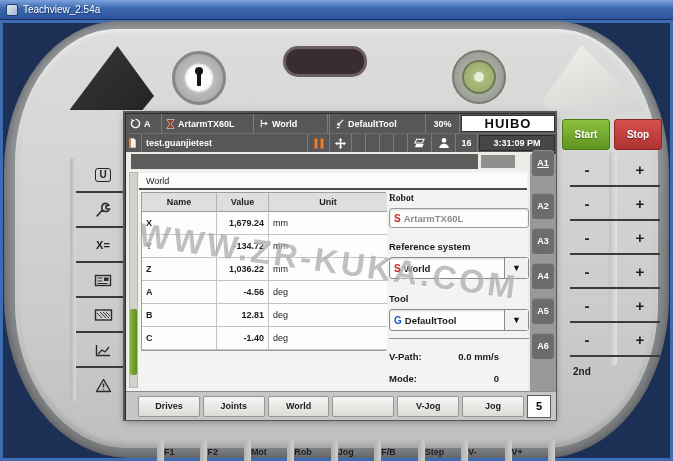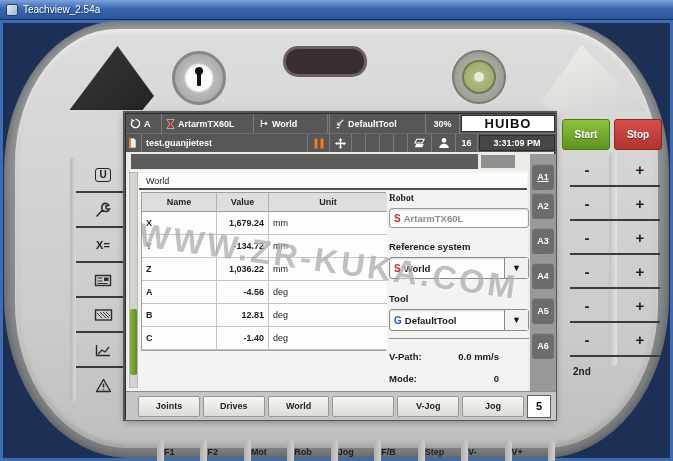--- a/index.html
+++ b/index.html
@@ -366,30 +366,30 @@
           <span class="sl">Mode:</span>
           <span class="sv">0</span>
         </div>
         <div class="stat">
           <span class="sl">V-Jog:</span>
           <span class="sv">30.0 %</span>
         </div>
       </div>
 
       <div class="astrip"></div>
-      <div class="abox" style="top:50px;text-decoration:underline;">A1</div>
+      <div class="abox" style="top:36px;text-decoration:underline;">A1</div>
       <div class="abox" style="top:79px;">A2</div>
       <div class="abox" style="top:114px;">A3</div>
       <div class="abox" style="top:149px;">A4</div>
       <div class="abox" style="top:184px;">A5</div>
       <div class="abox" style="top:219px;">A6</div>
 
       <div class="tabsrow">
+        <div class="tab">Drives</div>
         <div class="tab">Joints</div>
-        <div class="tab">Drives</div>
         <div class="tab">World</div>
         <div class="tab"></div>
         <div class="tab">V-Jog</div>
         <div class="tab">Jog</div>
         <div class="pagebox">5</div>
       </div>
     </div>
 
     <div class="abs startstop stop" style="left:614px;top:99px;width:48px;height:31px;">Stop</div>
     <div class="abs startstop start" style="left:562px;top:99px;width:48px;height:31px;">Start</div>

